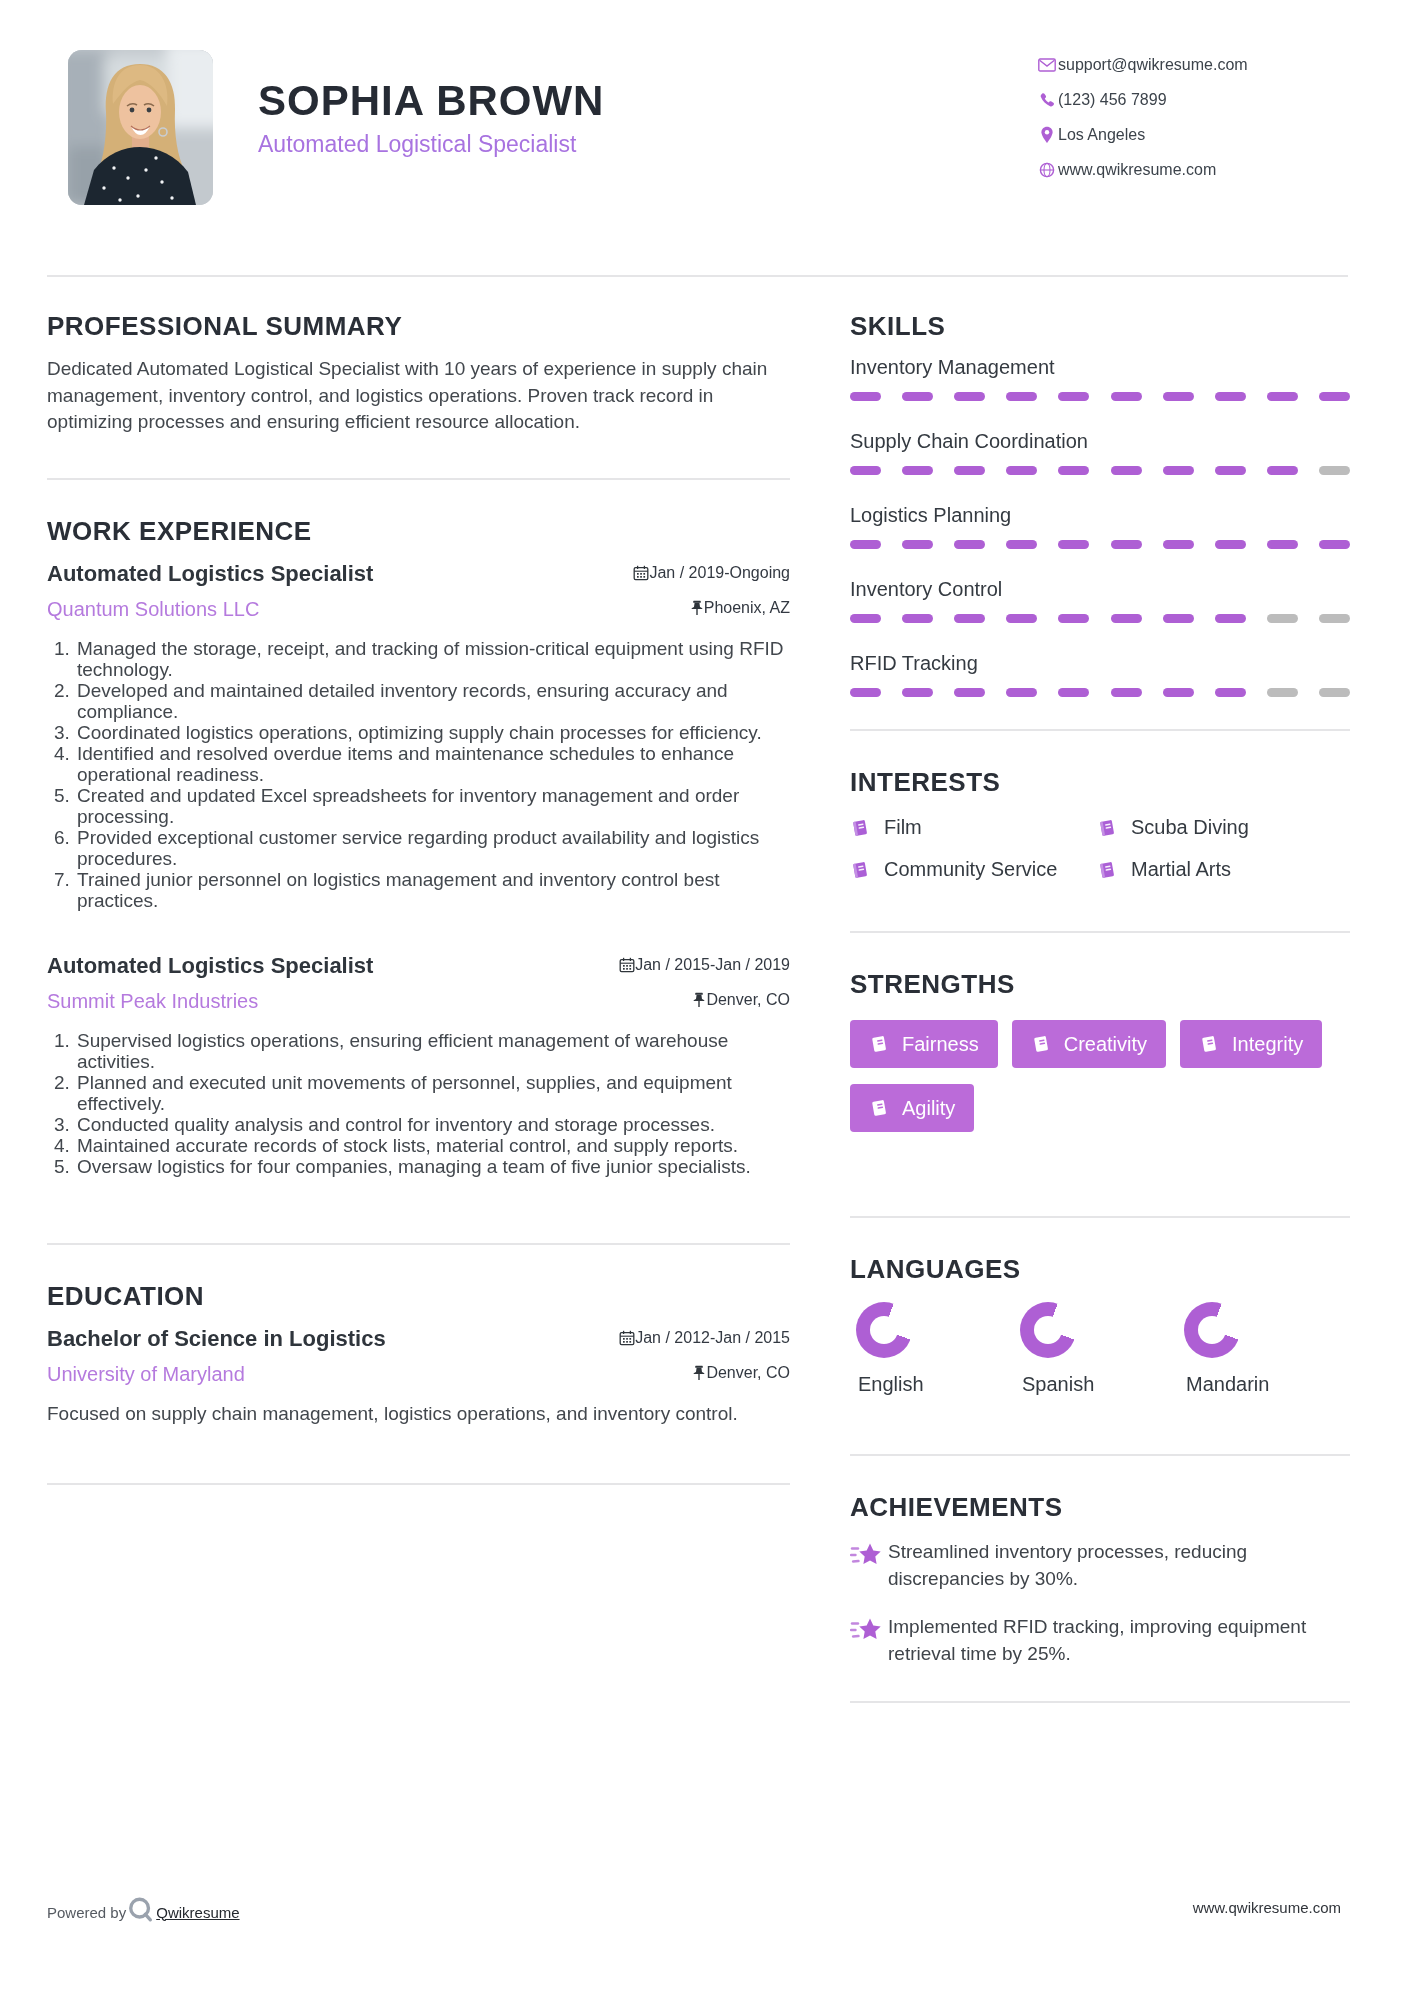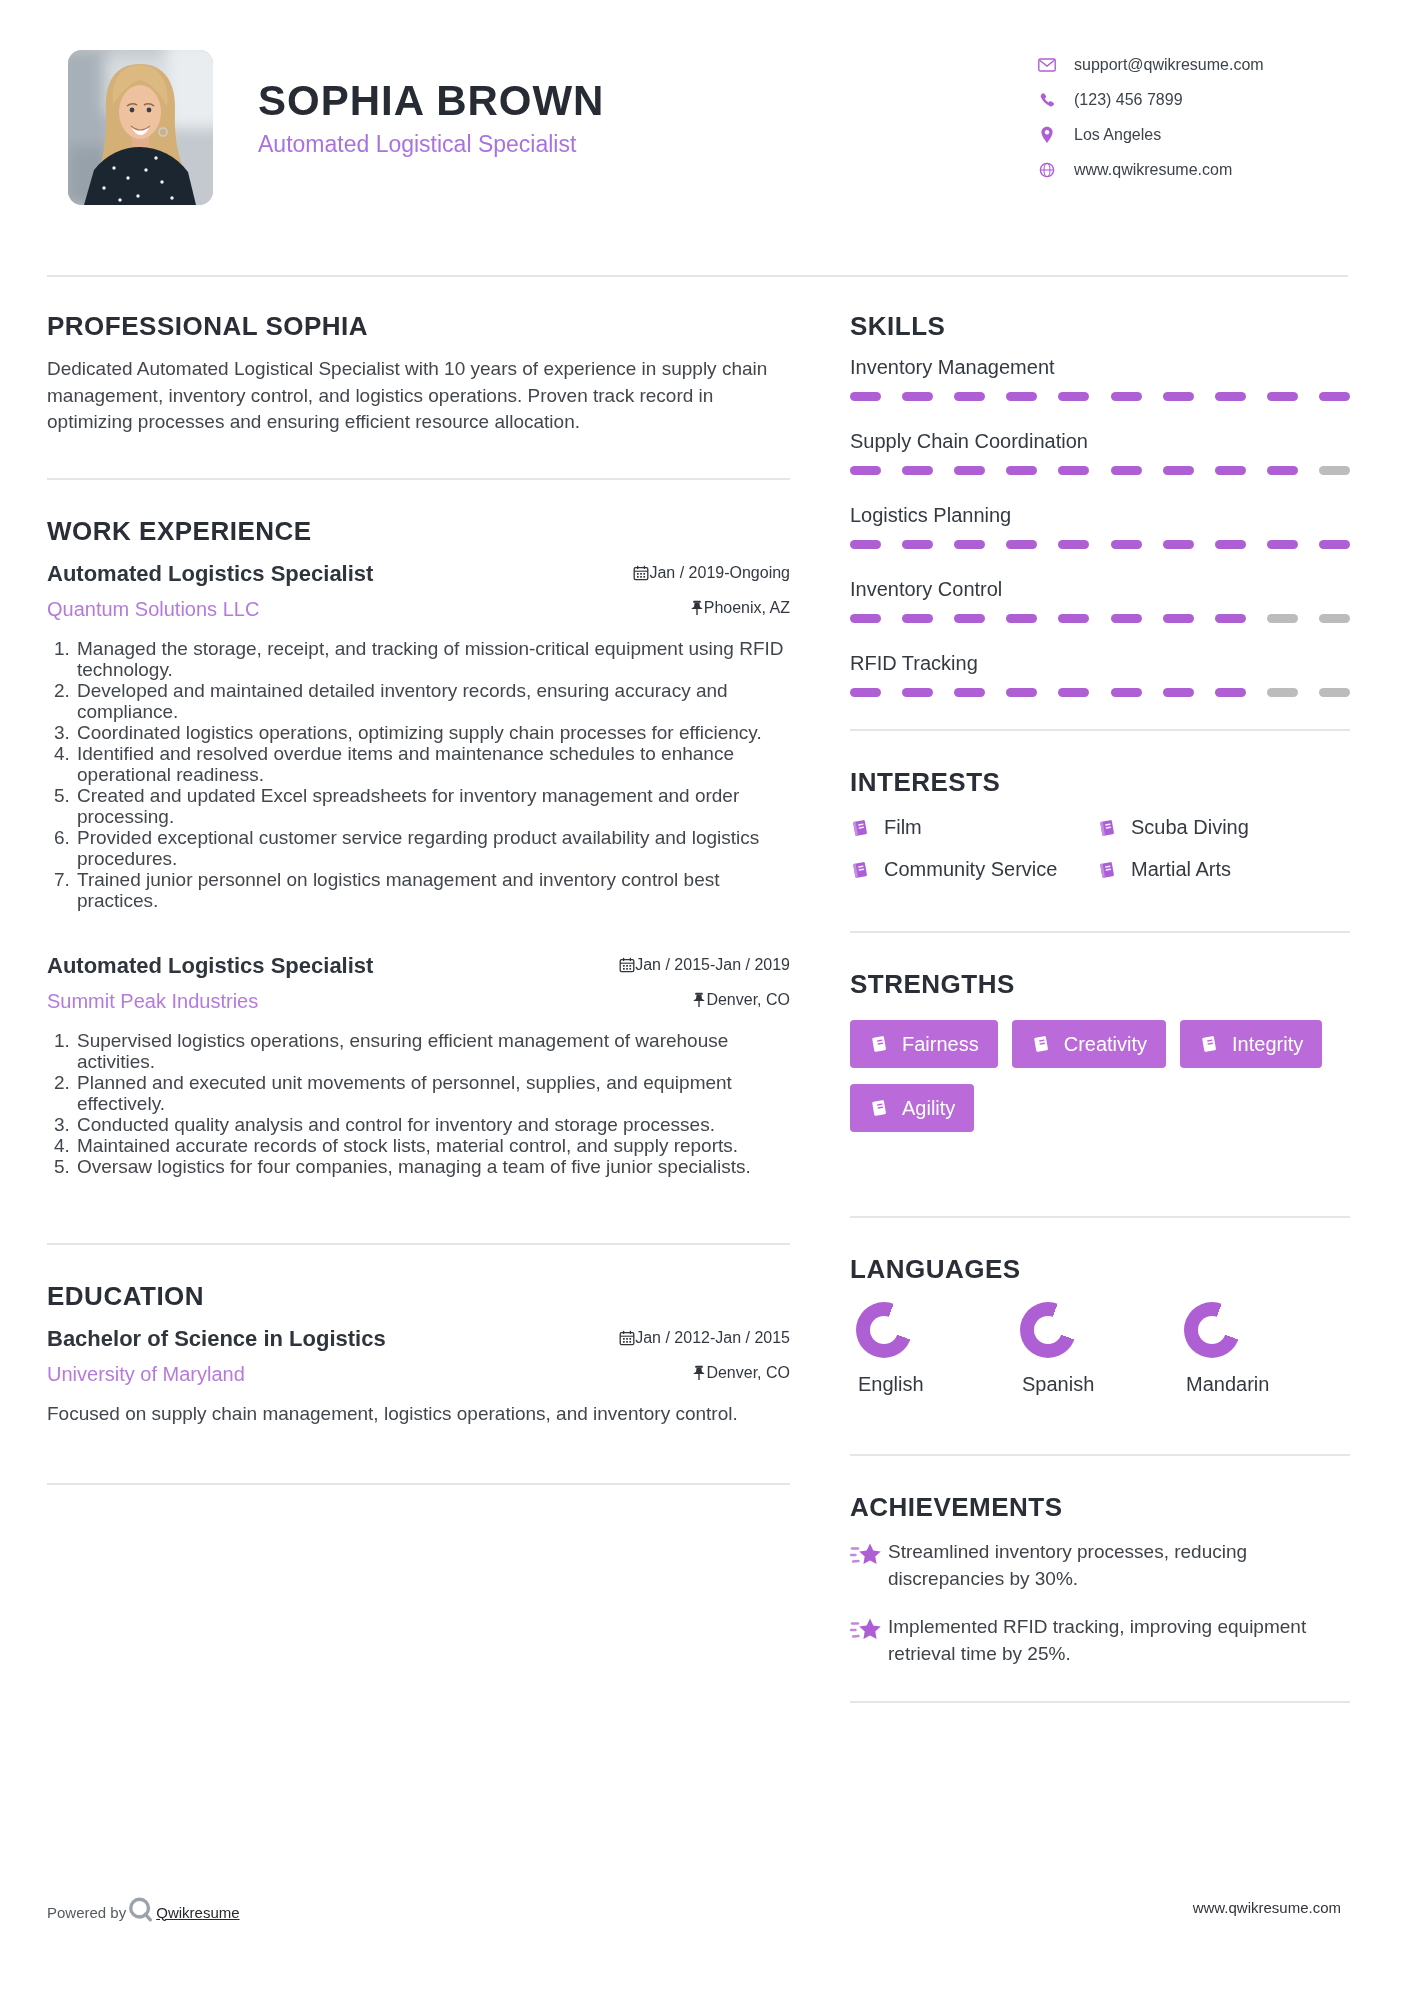--- a/index.html
+++ b/index.html
@@ -6,21 +6,21 @@
   .page{position:relative;width:1407px;height:1990px;background:#fff;overflow:hidden;
         font-family:"Liberation Sans",sans-serif;color:#3f454b;}
   
   .photo{position:absolute;left:68px;top:50px;width:145px;height:155px;border-radius:14px;
          overflow:hidden;background:#c6cbd0;}
   .photo svg{display:block;width:100%;height:100%;}
   .name-block{position:absolute;left:258px;top:78px;}
   .name{font-size:42px;font-weight:700;letter-spacing:1px;color:#262b34;margin:0;line-height:1.1;}
   .subtitle{font-size:23px;color:var(--subtitle,#a873e0);margin-top:7px;}
   .contact{position:absolute;left:1038px;top:56px;width:310px;}
-  .contact-row{display:flex;align-items:center;gap:18px;margin-bottom:17px;font-size:16px;color:#3c434b;}
+  .contact-row{display:flex;align-items:center;gap:2px;margin-bottom:17px;font-size:16px;color:#3c434b;}
   .contact-row .cicon{width:18px;height:18px;flex:0 0 18px;display:flex;align-items:center;justify-content:center;}
   .ic-accent{color:var(--accent,#ae5fd4);}
   .ic-dark{color:#2f353b;}
   
   .rule{background:var(--divider,#e5e5e7);height:2px;}
   .rule-top{position:absolute;left:47px;top:275px;width:1301px;}
   
   .col-left{position:absolute;left:47px;top:275px;width:743px;}
   .col-right{position:absolute;left:850px;top:275px;width:500px;}
   h2{font-size:26px;font-weight:700;letter-spacing:.5px;color:var(--heading,#2a2f37);margin:36px 0 14px;}
@@ -163,21 +163,21 @@
           </svg>
       </span>
       <span>www.qwikresume.com</span>
     </div>
   </div>
 
   <div class="rule rule-top"></div>
 
   <div class="col-left">
 
-    <h2>PROFESSIONAL SOPHIA</h2>
+    <h2>PROFESSIONAL SUMMARY</h2>
     <p class="lead">Dedicated Automated Logistical Specialist with 10 years of experience in supply chain management, inventory control, and logistics operations. Proven track record in optimizing processes and ensuring efficient resource allocation.</p>
 
     <div class="rule d-summary"></div>
 
     <h2>WORK EXPERIENCE</h2>
 
     <div class="job" style="margin-top:0;">
       <div class="job-head">
         <span class="job-title">Automated Logistics Specialist</span>
         <span class="meta">

